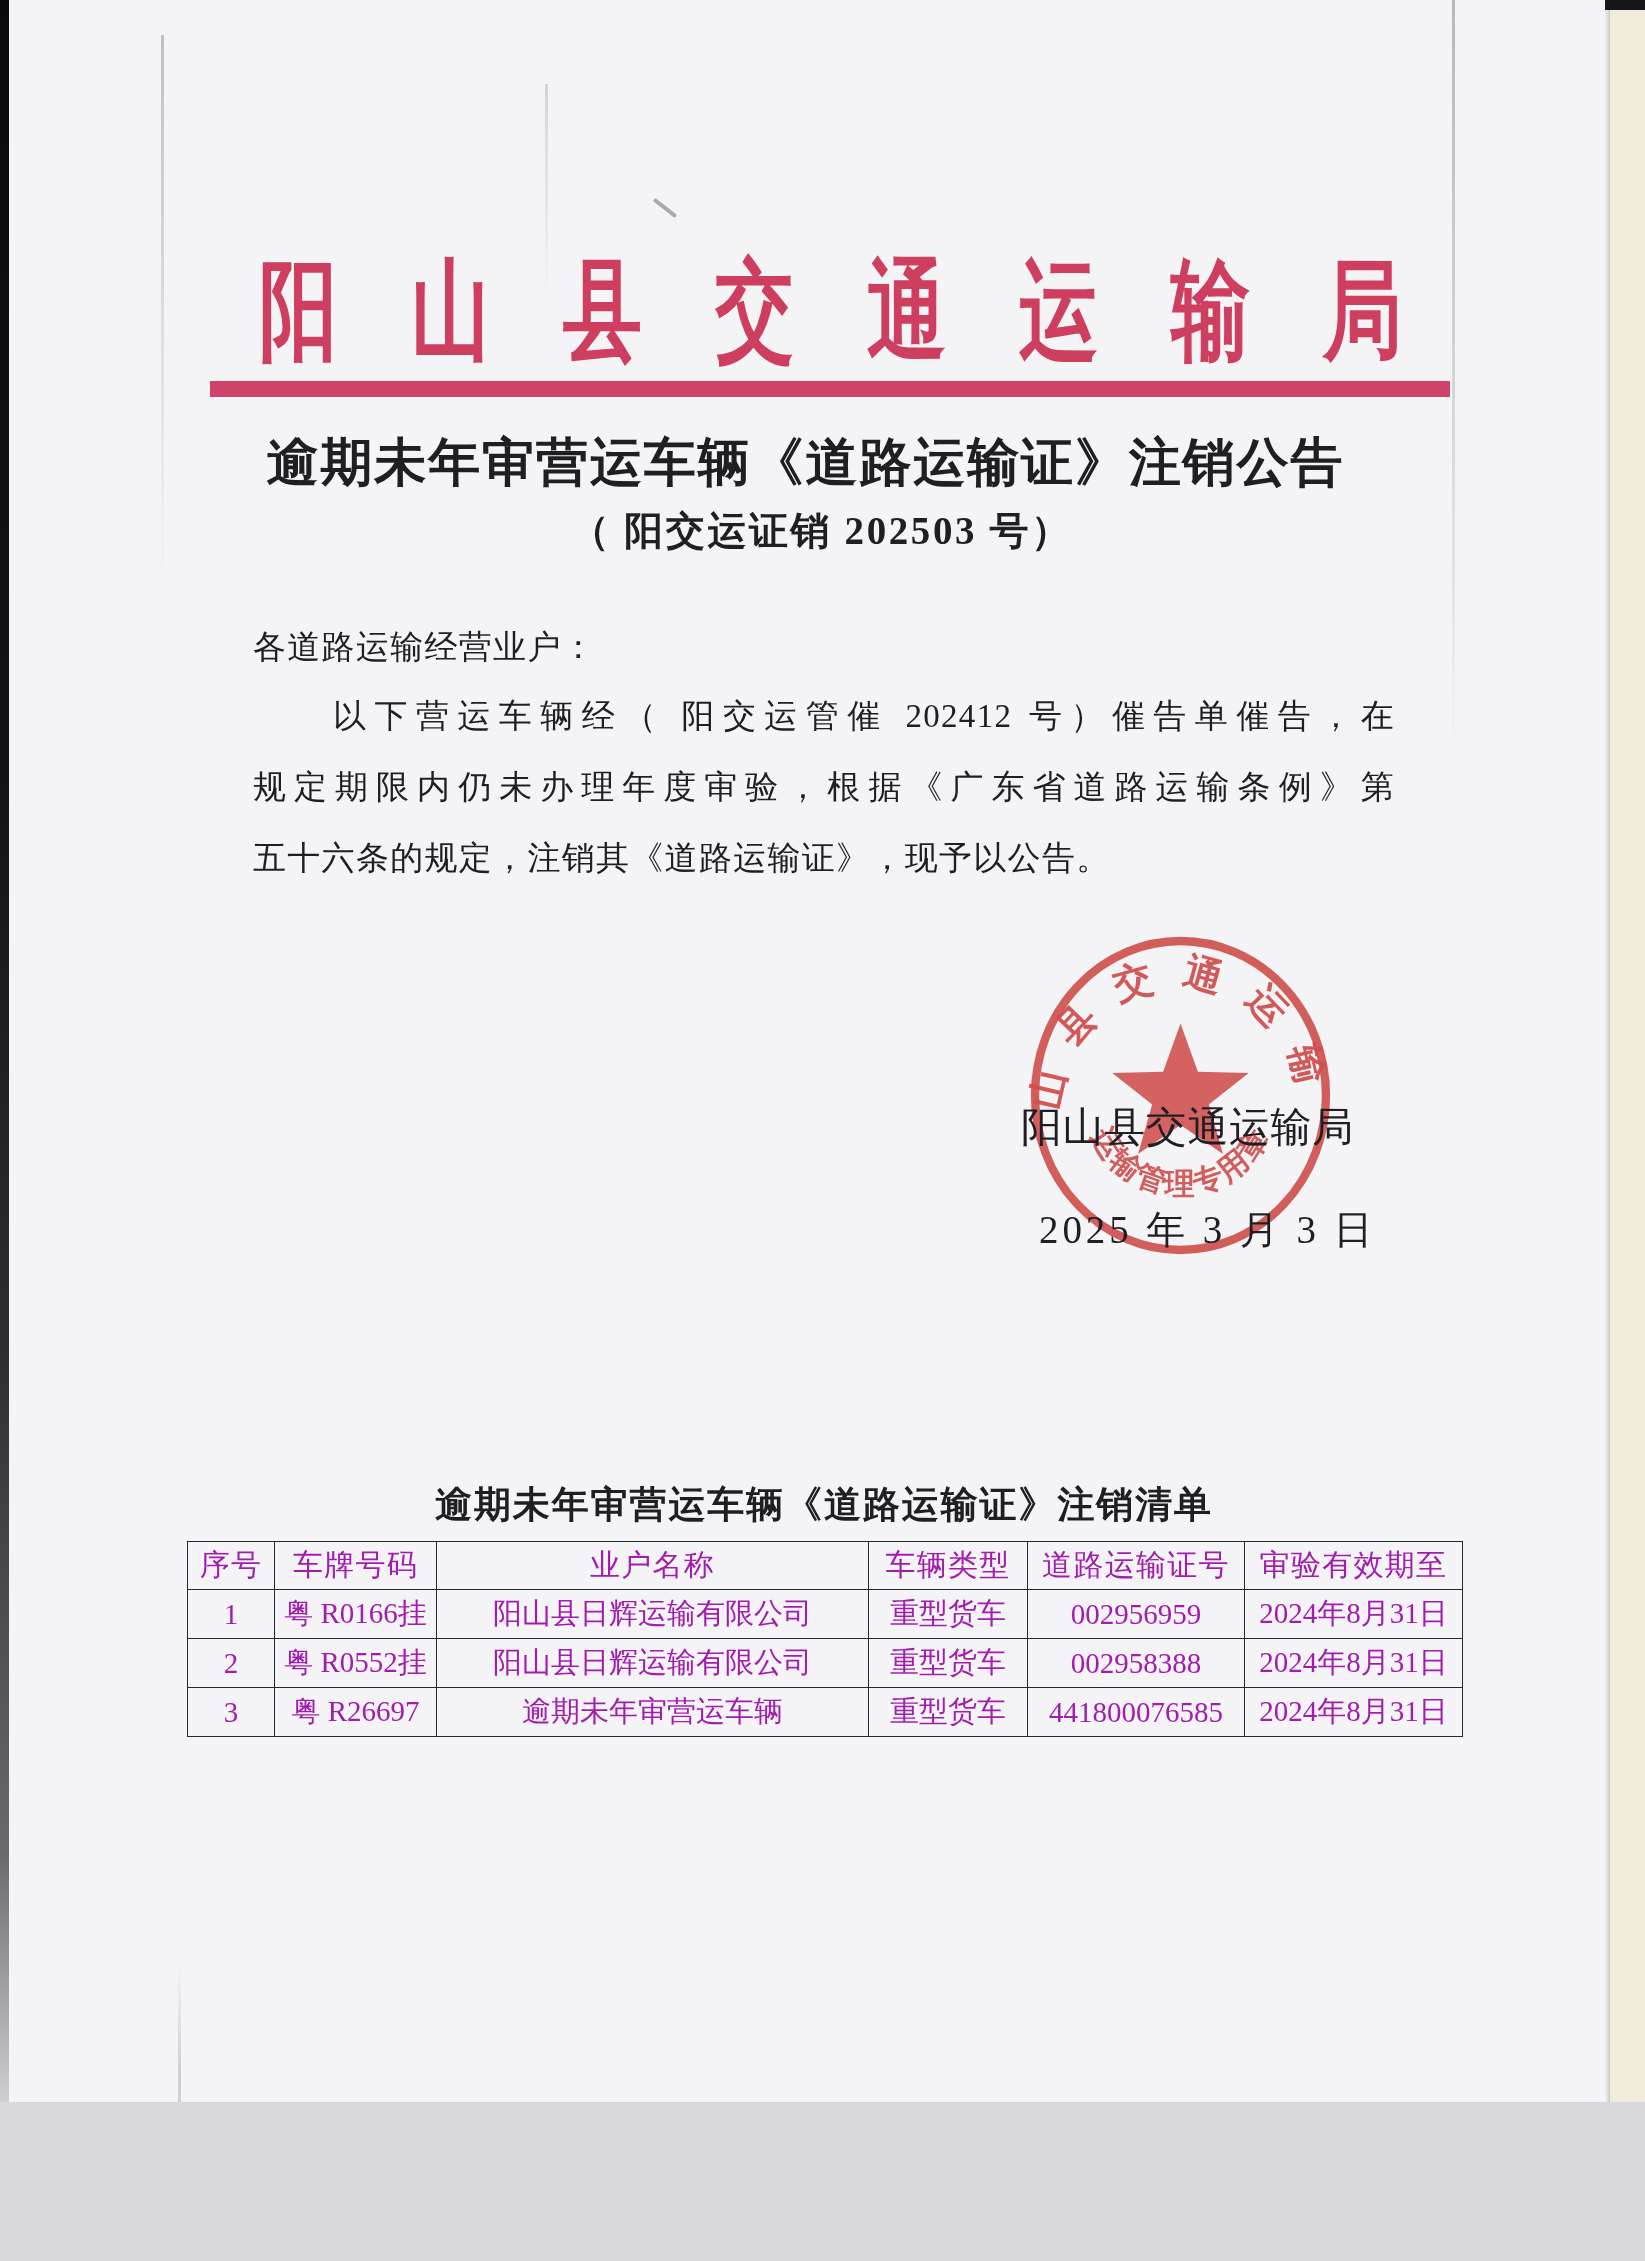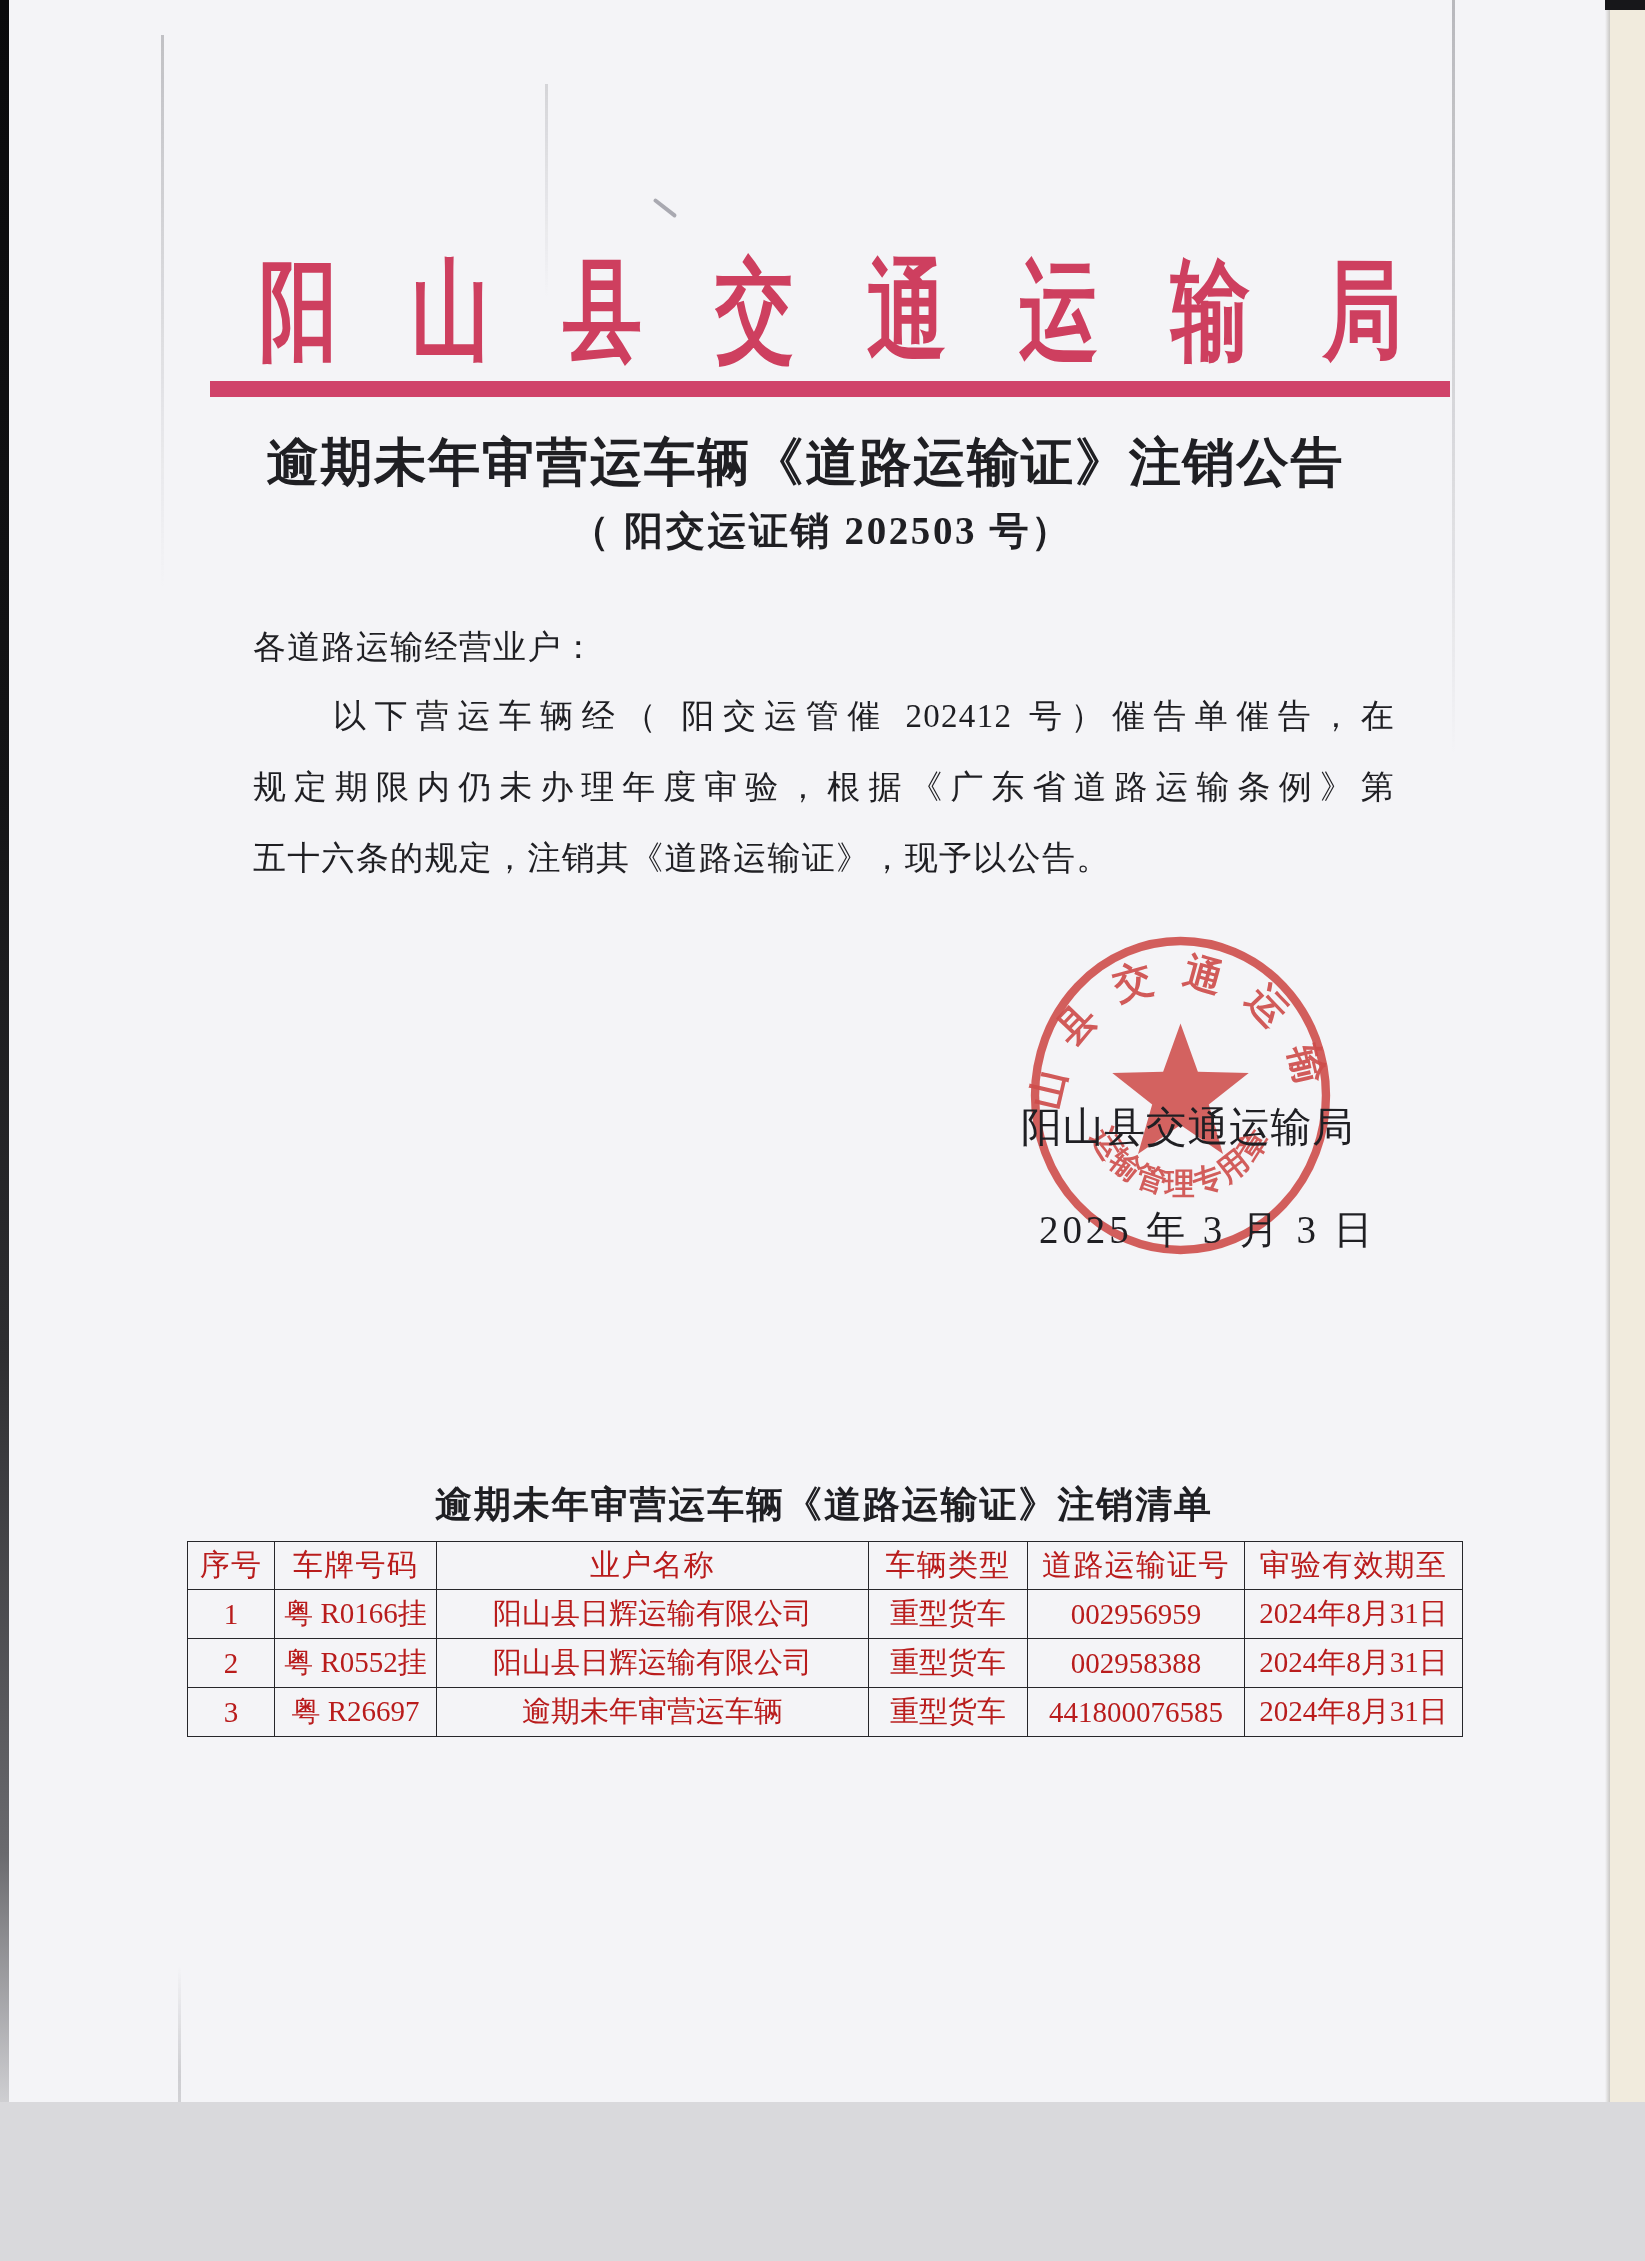--- a/index.html
+++ b/index.html
@@ -97,21 +97,21 @@
   }
 
   
   .list-title {
     position: absolute; left: 0; top: 1480px; width: 1648px;
     text-align: center; font-size: 37px; font-weight: 700; letter-spacing: 1.9px;
   }
   .cancel-table {
     position: absolute; left: 187px; top: 1541px; width: 1274px;
     border-collapse: collapse; table-layout: fixed;
-    font-size: 29px; color: #b91c1c;
+    font-size: 29px; color: #a21caf;
   }
   .cancel-table td, .cancel-table th {
     border: 1.9px solid #26262a; text-align: center; vertical-align: middle;
     font-weight: 400; padding: 0 2.6px; overflow: hidden;
   }
   .cancel-table thead tr { height: 48px; }
   .cancel-table tbody tr { height: 49px; }
   .cancel-table th { font-size: 30px; letter-spacing: 1.3px; }
 </style>
 </head>

